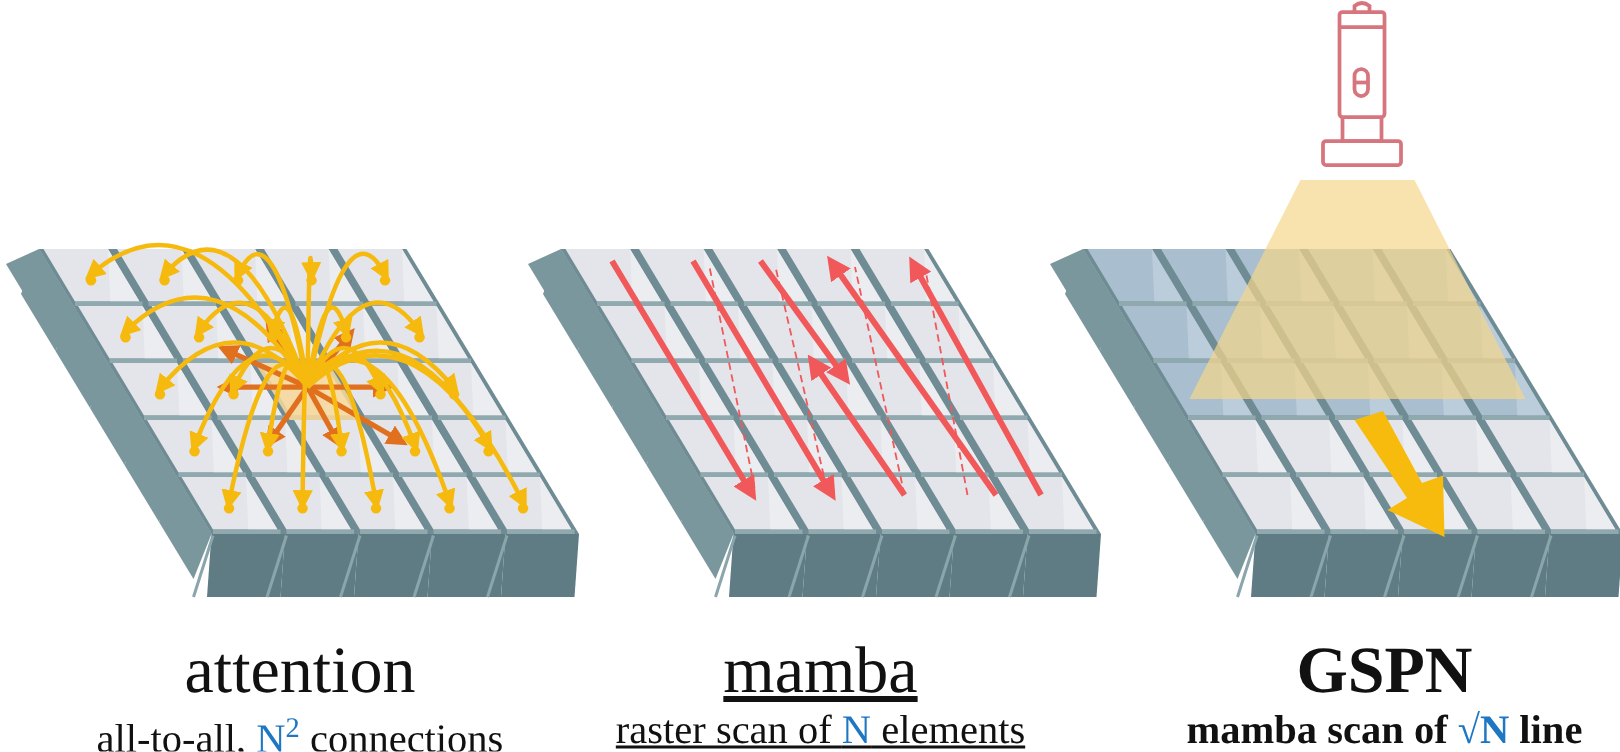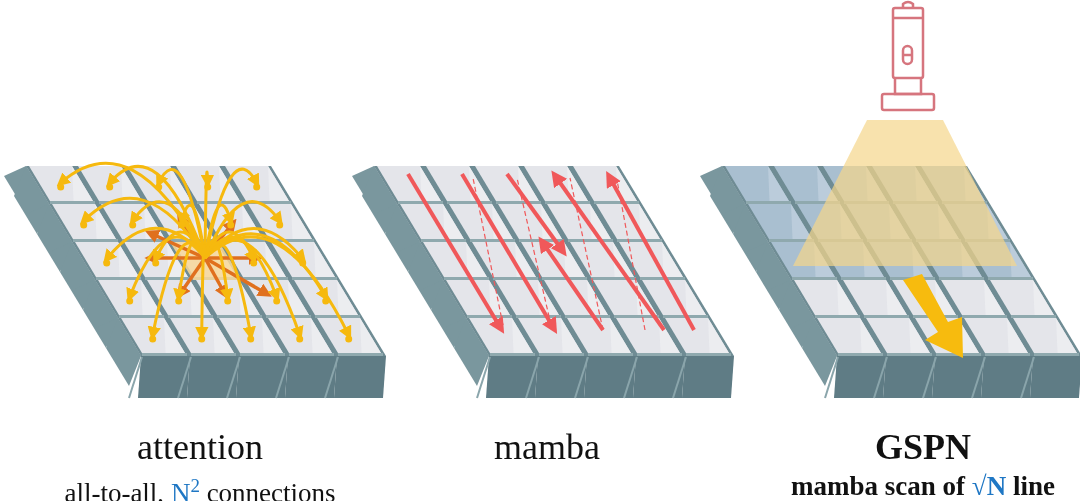--- a/index.html
+++ b/index.html
@@ -1,19 +1,19 @@
 <!DOCTYPE html>
 <html><head>
 <meta charset="utf-8">
 <style>
   html, body { margin: 0; padding: 0; background: #ffffff; }
   body { width: 1080px; height: 501px; position: relative; overflow: hidden; font-family: "Liberation Serif", "DejaVu Serif", serif; }
   #scene { position: absolute; left: 0; top: 0; width: 1080px; height: 501px; }
   .caption { position: absolute; text-align: center; color: #111; width: 360px; }
-  .caption .title { font-size: 36px; line-height: 48px; display: block; }
+  .caption .title { font-size: 44px; line-height: 48px; display: block; }
   .caption .sub { font-size: 27px; line-height: 30px; display: block; white-space: nowrap; }
   .hl { color: #1f77c4; }
   .sup { font-size: 19px; vertical-align: 10px; }
 </style>
 </head>
 <body>
 
 <svg id="scene" xmlns="http://www.w3.org/2000/svg" width="1080" height="501" viewBox="0 0 1080 501">
   <defs>
     <marker id="arrY" viewBox="0 0 10 10" refX="6" refY="5" markerWidth="4.5" markerHeight="4.5" orient="auto-start-reverse">
@@ -404,20 +404,21 @@
       </g>
       <polygon points="903,280 922,274 948,322 962,317 963,358 925,340 938,332" fill="#f7bb0e"></polygon>
     </g>
 </svg>
 
 <div class="caption" style="left:20px; top:423px;">
   <span class="title">attention</span>
   <span class="sub"><span>all-to-all, </span><span class="hl"><span>N</span><span class="sup">2</span></span><span> connections</span></span>
 </div>
 
-<div class="caption" style="left:367px; top:423px;">
+<div class="caption" style="left:367px; top:423px;text-decoration:underline;">
   <span class="title">mamba</span>
+  <span class="sub"><span>raster scan of </span><span class="hl">N</span><span> elements</span></span>
 </div>
 
 <div class="caption" style="left:743px; top:423px;font-weight:bold;">
   <span class="title">GSPN</span>
   <span class="sub"><span>mamba scan of </span><span class="hl"><span>√</span><span class="bar">N</span></span><span> line</span></span>
 </div>
 
 </body></html>

